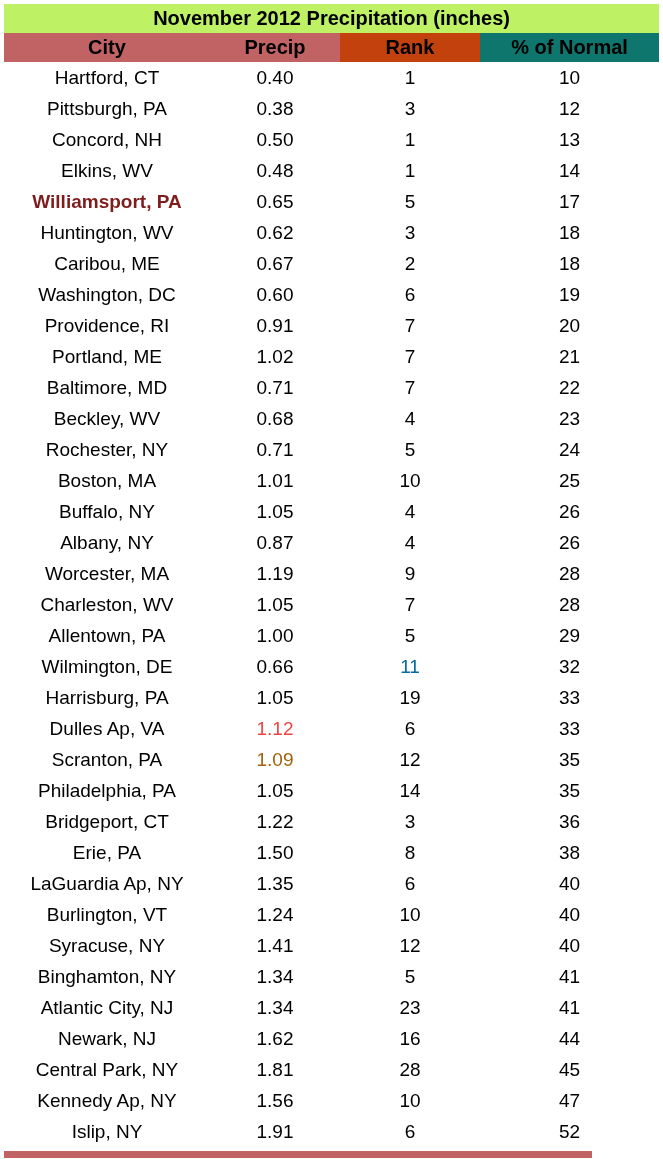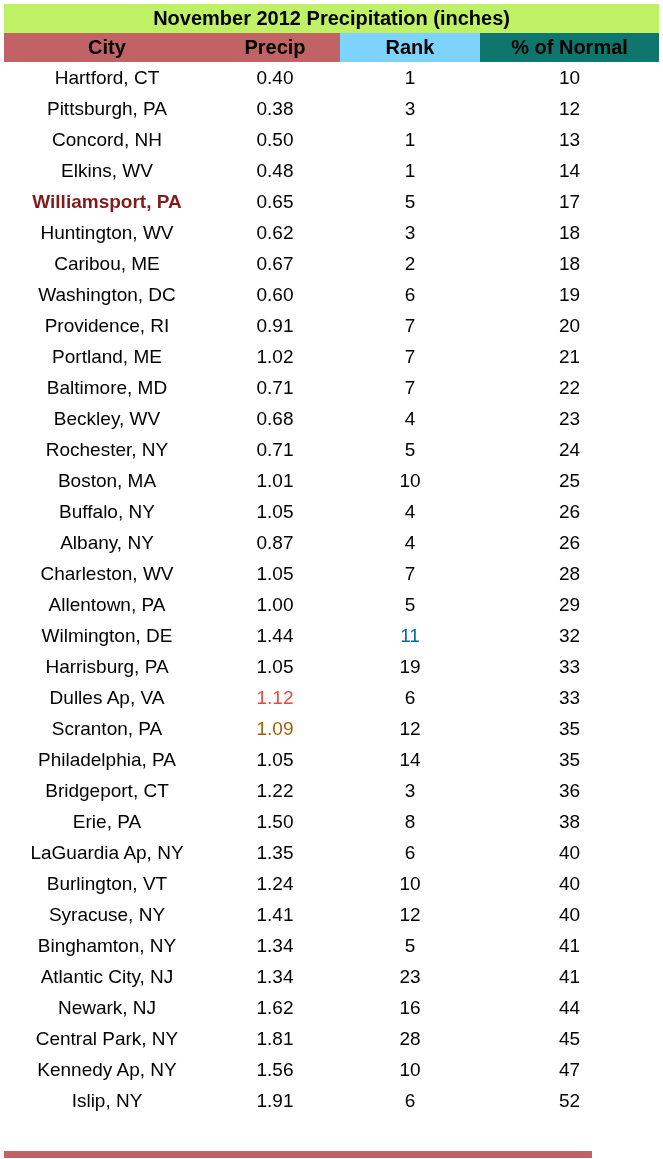--- a/index.html
+++ b/index.html
@@ -64,21 +64,21 @@
           <col class="c-rank">
           <col class="c-pct">
       </colgroup>
       <thead>
         <tr class="title-row">
           <th colspan="4" style="background: #bef264; color: rgb(0, 0, 0);">November 2012 Precipitation (inches)</th>
         </tr>
         <tr class="header-row">
           <th style="background: rgb(193, 98, 100); color: rgb(0, 0, 0);">City</th>
           <th style="background: rgb(193, 98, 100); color: rgb(0, 0, 0);">Precip</th>
-          <th style="background: #7dd3fc; color: rgb(0, 0, 0);">Rank</th>
+          <th style="background: #c2410c; color: rgb(0, 0, 0);">Rank</th>
           <th style="background: #0f766e; color: rgb(0, 0, 0);">% of Normal</th>
         </tr>
       </thead>
       <tbody>
           <tr>
             <td style="color: rgb(0, 0, 0);">Hartford, CT</td>
             <td style="color: rgb(0, 0, 0);">0.40</td>
             <td style="color: rgb(0, 0, 0);">1</td>
             <td style="color: rgb(0, 0, 0);">10</td>
           </tr>
@@ -166,34 +166,40 @@
             <td style="color: rgb(0, 0, 0);">4</td>
             <td style="color: rgb(0, 0, 0);">26</td>
           </tr>
           <tr>
             <td style="color: #000000;">Albany, NY</td>
             <td style="color: rgb(0, 0, 0);">0.87</td>
             <td style="color: rgb(0, 0, 0);">4</td>
             <td style="color: rgb(0, 0, 0);">26</td>
           </tr>
           <tr>
+            <td style="color: rgb(0, 0, 0);">Worcester, MA</td>
+            <td style="color: rgb(0, 0, 0);">1.19</td>
+            <td style="color: rgb(0, 0, 0);">9</td>
+            <td style="color: rgb(0, 0, 0);">28</td>
+          </tr>
+          <tr>
             <td style="color: rgb(0, 0, 0);">Charleston, WV</td>
             <td style="color: rgb(0, 0, 0);">1.05</td>
             <td style="color: rgb(0, 0, 0);">7</td>
             <td style="color: rgb(0, 0, 0);">28</td>
           </tr>
           <tr>
             <td style="color: rgb(0, 0, 0);">Allentown, PA</td>
             <td style="color: rgb(0, 0, 0);">1.00</td>
             <td style="color: rgb(0, 0, 0);">5</td>
             <td style="color: rgb(0, 0, 0);">29</td>
           </tr>
           <tr>
             <td style="color: rgb(0, 0, 0);">Wilmington, DE</td>
-            <td style="color: rgb(0, 0, 0);">1.44</td>
+            <td style="color: rgb(0, 0, 0);">0.66</td>
             <td style="color: #0369a1;">11</td>
             <td style="color: rgb(0, 0, 0);">32</td>
           </tr>
           <tr>
             <td style="color: rgb(0, 0, 0);">Harrisburg, PA</td>
             <td style="color: rgb(0, 0, 0);">1.05</td>
             <td style="color: rgb(0, 0, 0);">19</td>
             <td style="color: rgb(0, 0, 0);">33</td>
           </tr>
           <tr>

